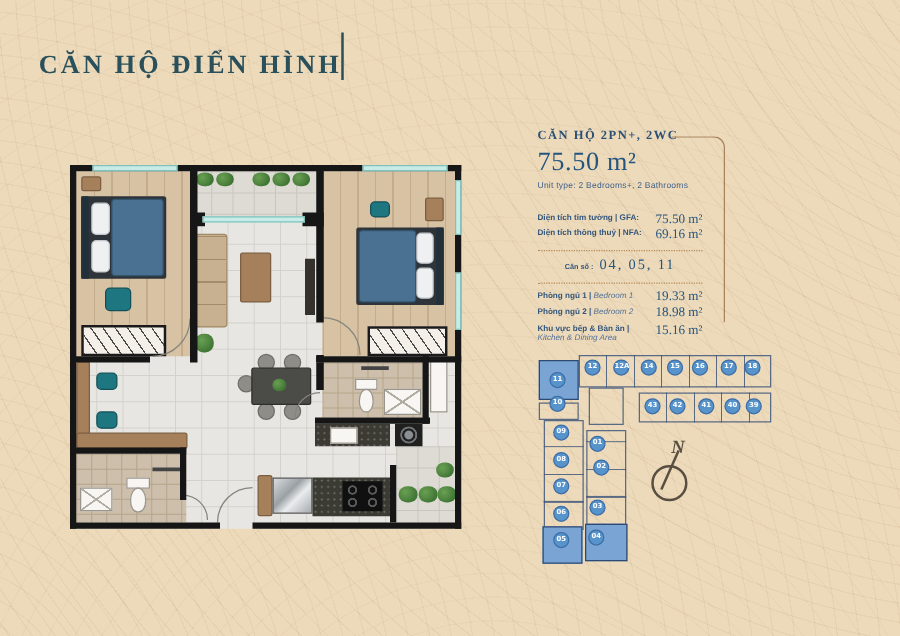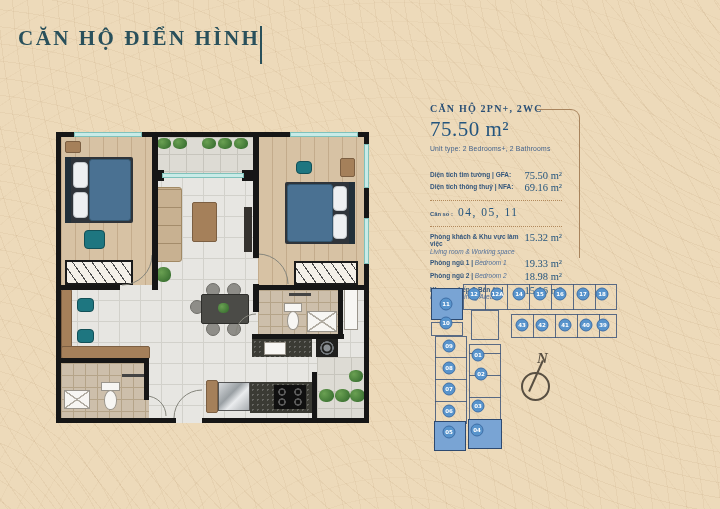--- a/index.html
+++ b/index.html
@@ -4,21 +4,21 @@
 <style>
   html,body{margin:0;padding:0;}
   .page{position:relative;width:720px;height:509px;overflow:hidden;
     font-family:"Liberation Sans",sans-serif;
     background-color:#eddaba;
     background-image:
       repeating-radial-gradient(circle at 112% -10%, rgba(166,129,85,0.10) 0 1px, rgba(0,0,0,0) 1px 15px),
       repeating-radial-gradient(circle at -8% 115%, rgba(166,129,85,0.09) 0 1px, rgba(0,0,0,0) 1px 17px),
       repeating-radial-gradient(circle at 55% 135%, rgba(166,129,85,0.06) 0 1px, rgba(0,0,0,0) 1px 19px);}
   
-  .header{position:absolute;left:18px;top:26px;display:flex;align-items:flex-start;color:#29505b;}
+  .header{position:absolute;left:31px;top:26px;display:flex;align-items:flex-end;color:#29505b;}
   .title-vi{font-family:"Liberation Serif",serif;font-size:21px;letter-spacing:2.5px;font-weight:600;}
   .title-divider{width:2px;height:38px;background:#29505b;}
   .title-en{font-family:"Liberation Serif",serif;font-size:12.5px;letter-spacing:2.2px;font-weight:700;}
   
   .fp{position:absolute;left:56px;top:132px;width:313px;height:291px;}
   .fp i,.fp b,.fp svg{position:absolute;display:block;}
   .tile{background-color:#e7e6e2;background-image:linear-gradient(#d2d1cb 1px,transparent 1px),linear-gradient(90deg,#d2d1cb 1px,transparent 1px);background-size:21px 21px;}
   .tile2{background-color:#dddbd4;background-image:linear-gradient(#c7c5bd 1px,transparent 1px),linear-gradient(90deg,#c7c5bd 1px,transparent 1px);background-size:17px 17px;}
   .wood{background-color:#d7c2a4;background-image:repeating-linear-gradient(90deg,rgba(160,130,95,.35) 0 1px,transparent 1px 14px);}
   .btile{background-color:#cdbfab;background-image:linear-gradient(#b5a489 1px,transparent 1px),linear-gradient(90deg,#b5a489 1px,transparent 1px);background-size:12px 12px;}
@@ -50,21 +50,21 @@
   .info{position:absolute;left:430px;top:103px;width:150px;color:#2b5076;}
   .bracket{position:absolute;left:107px;top:6px;width:42px;height:148px;border-top:1px solid rgba(150,110,70,.8);border-right:1px solid rgba(150,110,70,.8);border-radius:0 9px 0 0;}
   .unit-type-vi{font-family:"Liberation Serif",serif;font-size:10px;font-weight:700;letter-spacing:1.2px;color:#2b5076;}
   .area-total{font-family:"Liberation Serif",serif;font-size:21px;color:#24557e;letter-spacing:.5px;margin-top:3px;}
   .unit-type-en{font-size:6.8px;color:#41618b;margin-top:3px;letter-spacing:.2px;}
   .info-row{display:flex;justify-content:space-between;align-items:flex-start;width:132px;margin:2px 0;}
   .info-row .lbl{font-size:6.5px;font-weight:700;color:#33567c;line-height:7.5px;}
   .info-row .val{font-family:"Liberation Serif",serif;font-size:10.5px;color:#24557e;white-space:nowrap;line-height:10px;}
   .gfa{margin-top:19px;}
   .dotted{width:132px;border-top:1px dotted #b38a5c;margin:7px 0 6px 0;}
-  .unitno{justify-content:flex-start;gap:5px;align-items:baseline;}
+  .unitno{justify-content:center;gap:5px;align-items:baseline;}
   .unitno .lbl{font-size:5.8px;font-weight:700;}
   .unitno .val{font-size:11.5px;letter-spacing:1.5px;}
   .room{margin:3.5px 0;}
   .lbl .en{font-style:italic;color:#53719b;font-weight:400;}
   .stacked .lbl .vi,.stacked .lbl .en{display:block;}
   
   .kp{position:absolute;left:425px;top:272px;width:195px;height:195px;}
   .kp .strip,.kp .hlblk,.kp-badge{position:absolute;box-sizing:border-box;}
   .kp .strip{border:1px solid rgba(62,86,122,.85);}
   .vdiv{background-image:repeating-linear-gradient(90deg,transparent 0 21px,rgba(62,86,122,.85) 21px 22px);}
@@ -214,27 +214,20 @@
       <span class="lbl">Diện tích thông thuỷ | NFA:</span>
       <span class="val">69.16 m²</span>
     </div>
     <div class="dotted"></div>
     <div class="info-row unitno">
       <span class="lbl">Căn số :</span>
       <span class="val">04, 05, 11</span>
     </div>
     <div class="dotted"></div>
     <div id="room-rows">
-        <div class="info-row room stacked">
-          <span class="lbl">
-            <span class="vi">Phòng khách &amp; Khu vực làm việc</span>
-            <span class="en">Living room &amp; Working space</span>
-          </span>
-          <span class="val">15.32 m²</span>
-        </div>
         <div class="info-row room">
           <span class="lbl"><span class="vi">Phòng ngủ 1 | </span><span class="en">Bedroom 1</span></span>
           <span class="val">19.33 m²</span>
         </div>
         <div class="info-row room">
           <span class="lbl"><span class="vi">Phòng ngủ 2 | </span><span class="en">Bedroom 2</span></span>
           <span class="val">18.98 m²</span>
         </div>
         <div class="info-row room">
           <span class="lbl"><span class="vi">Khu vực bếp &amp; Bàn ăn | </span><span class="en">Kitchen &amp; Dining Area</span></span>

